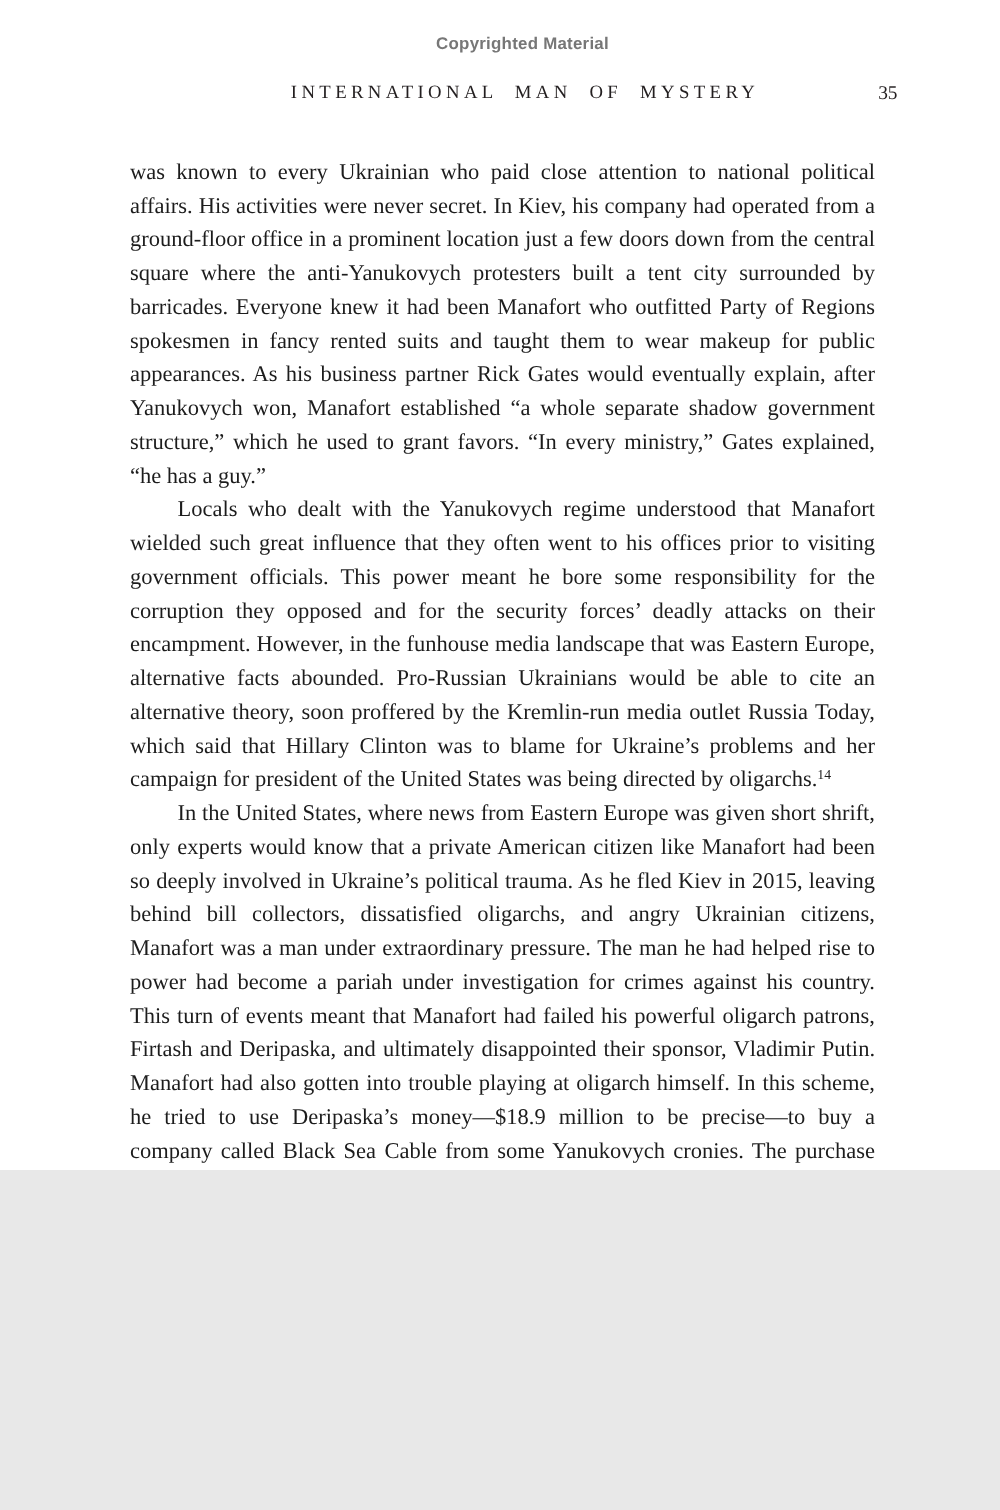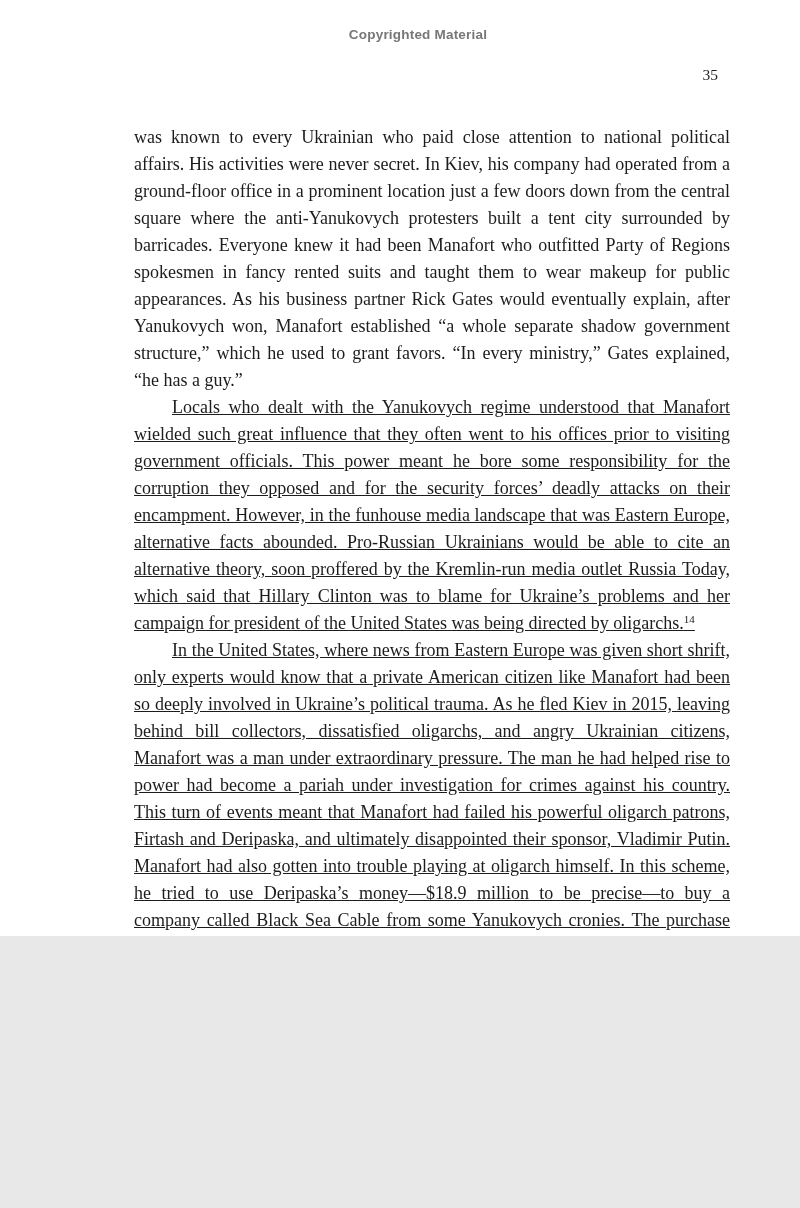--- a/index.html
+++ b/index.html
@@ -52,52 +52,52 @@
     position: absolute;
     top: 0;
     right: 0;
     font-size: 15.5px;
     color: var(--header-text, #231f20);
   }
 
   .body-text {
     position: absolute;
     top: 124px;
-    left: 134px;
+    left: 104px;
     width: 596px;
     font-size: 18px;
     line-height: 27px;
     text-align: justify;
     color: var(--body-text, #1c1c1c);
     hyphens: auto;
     -webkit-hyphens: auto;
   }
   .body-text p.para {
     margin: 0;
     padding: 0;
   }
   .body-text p.para.indent {
     text-indent: 38px;
-    text-decoration: underline;
   }
   .body-text sup {
     font-size: 11px;
     line-height: 0;
     vertical-align: 6px;
     letter-spacing: 0;
   }
 </style>
 </head>
 <body>
 
 <div class="page">
 
   <div class="copyright-notice top">Copyrighted Material</div>
 
   <div class="running-header">
+    <span class="chapter-title">INTERNATIONAL MAN OF MYSTERY</span>
     <span class="page-number">35</span>
   </div>
 
   <div class="body-text" id="body-text">
       <p class="para">was known to every Ukrainian who paid close attention to national political affairs. His activities were never secret. In Kiev, his company had operated from a ground-floor office in a prominent location just a few doors down from the central square where the anti-Yanukovych protesters built a tent city surrounded by barricades. Everyone knew it had been Manafort who outfitted Party of Regions spokesmen in fancy rented suits and taught them to wear makeup for public appearances. As his business partner Rick Gates would eventually explain, after Yanukovych won, Manafort established “a whole separate shadow government structure,” which he used to grant favors. “In every ministry,” Gates explained, “he has a guy.”</p>
       <p class="para indent">Locals who dealt with the Yanukovych regime understood that Manafort wielded such great influence that they often went to his offices prior to visiting government officials. This power meant he bore some responsibility for the corruption they opposed and for the security forces’ deadly attacks on their encampment. However, in the funhouse media landscape that was Eastern Europe, alternative facts abounded. Pro-Russian Ukrainians would be able to cite an alternative theory, soon proffered by the Kremlin-run media outlet Russia Today, which said that Hillary Clinton was to blame for Ukraine’s problems and her campaign for president of the United States was being directed by oligarchs.<sup>14</sup></p>
       <p class="para indent">In the United States, where news from Eastern Europe was given short shrift, only experts would know that a private American citizen like Manafort had been so deeply involved in Ukraine’s political trauma. As he fled Kiev in 2015, leaving behind bill collectors, dissatisfied oligarchs, and angry Ukrainian citizens, Manafort was a man under extraordinary pressure. The man he had helped rise to power had become a pariah under investigation for crimes against his country. This turn of events meant that Manafort had failed his powerful oligarch patrons, Firtash and Deripaska, and ultimately disappointed their sponsor, Vladimir Putin. Manafort had also gotten into trouble playing at oligarch himself. In this scheme, he tried to use Deripaska’s money—$18.9 million to be precise—to buy a company called Black Sea Cable from some Yanukovych cronies. The purchase was never made, and Deripaska wanted his $18.9 million back. He also wanted a refund on the $7.3 million in management fees he had paid. Add enormous personal debts and potential legal troubles lurking in his offshore companies, and Manafort returned to the United States with so many problems, he might have used a spreadsheet to track them.<sup>15</sup></p>
     </div>
 
   <div class="copyright-notice bottom">Copyrighted Material</div>

